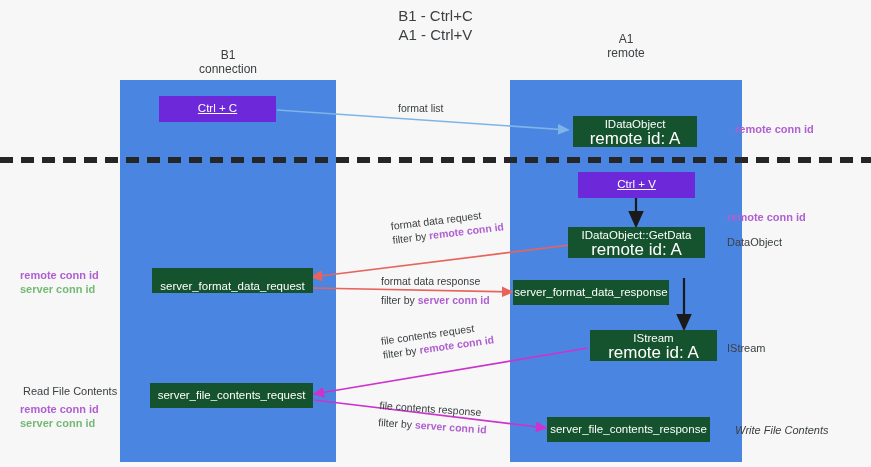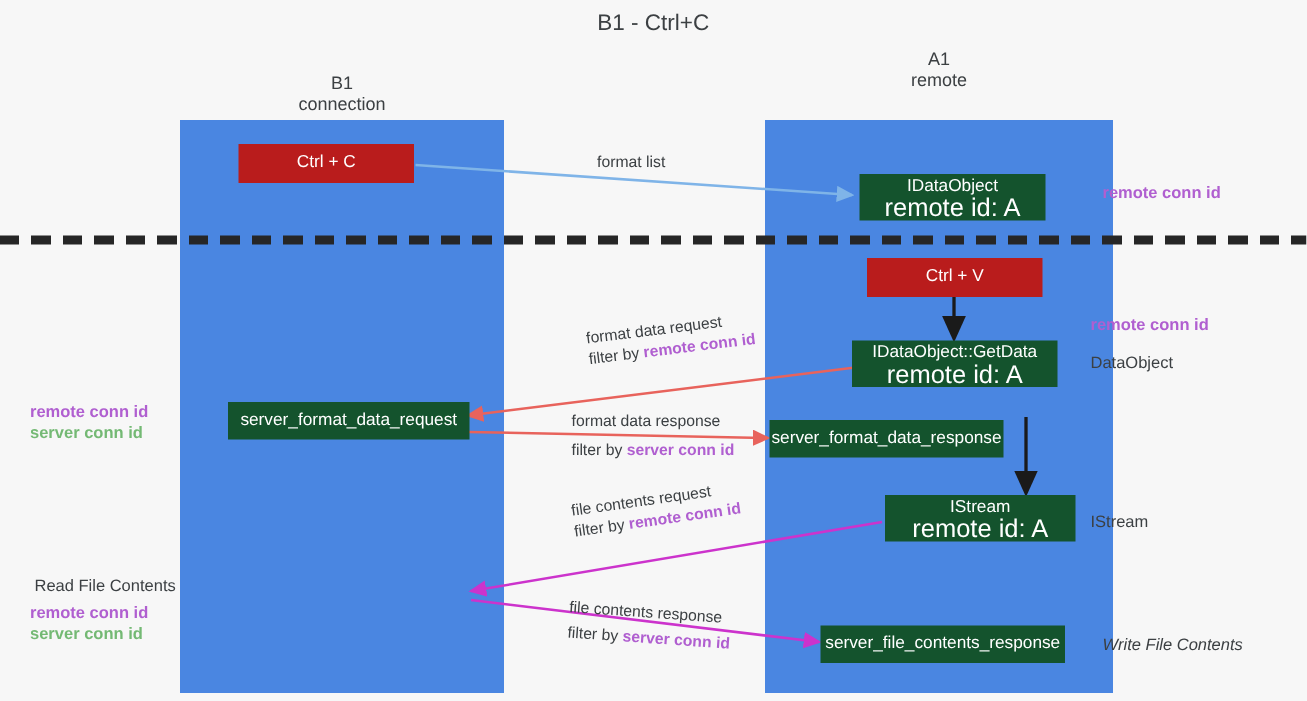--- a/index.html
+++ b/index.html
@@ -29,21 +29,21 @@
     position:absolute;background:#4a86e1;
   }
 
   
   .node{
     position:absolute;
     display:flex;flex-direction:column;align-items:center;justify-content:center;
     color:#ffffff;font-size:11.5px;line-height:13.5px;text-align:center;
     box-sizing:border-box;
   }
-  .node.green{background:#b91c1c;}
+  .node.green{background:#6d28d9;text-decoration:underline;}
   .node.orange{background:#14532d;}
   .node .l2{font-size:17px;}
 
   
   .lbl{position:absolute;font-size:11px;line-height:13px;white-space:nowrap;}
   .lbl.black{color:#3c4043;}
   .lbl.purple{color:#b05fd0;font-weight:bold;}
   .lbl.green{color:#74b974;font-weight:bold;}
 
   
@@ -59,20 +59,21 @@
 
   svg.overlay{position:absolute;left:0;top:0;width:871px;height:467px;pointer-events:none;}
 </style>
 </head>
 <body>
 
 <div id="stage">
 
   <div class="title">
     <div>B1 - Ctrl+C</div>
+    <div>A1 - Ctrl+V</div>
   </div>
 
   <div class="col-head" style="left:120px;top:48px;width:216px;">
     <div>B1</div>
     <div>connection</div>
   </div>
   <div class="col-head" style="left:510px;top:32px;width:232px;">
     <div>A1</div>
     <div>remote</div>
   </div>
@@ -124,33 +125,36 @@
 
   <div class="node green" style="left:578px;top:172px;width:117px;height:26px;">
     <span>Ctrl + V</span>
   </div>
 
   <div class="node orange" style="left:568px;top:227px;width:137px;height:31px;">
     <span>IDataObject::GetData</span>
     <span class="l2">remote id: A</span>
   </div>
 
-  <div class="node orange" style="left:152px;top:268px;width:161px;height:25px;">
+  <div class="node orange" style="left:152px;top:268px;width:161px;height:25px;justify-content:flex-end;">
     <span>server_format_data_request</span>
   </div>
 
   <div class="node orange" style="left:513px;top:280px;width:156px;height:25px;">
     <span>server_format_data_response</span>
   </div>
 
   <div class="node orange" style="left:590px;top:330px;width:127px;height:31px;">
     <span>IStream</span>
     <span class="l2">remote id: A</span>
   </div>
 
+  <div class="node orange" style="left:150px;top:383px;width:163px;height:25px;">
+    <span>server_file_contents_request</span>
+  </div>
 
   <div class="node orange" style="left:547px;top:417px;width:163px;height:25px;">
     <span>server_file_contents_response</span>
   </div>
 
   <div class="cap" style="left:398px;top:101px;">
     <span class="row">format list</span>
   </div>
 
   <div class="cap" style="left:390px;top:219px;transform:rotate(-7deg);transform-origin:left top;">

